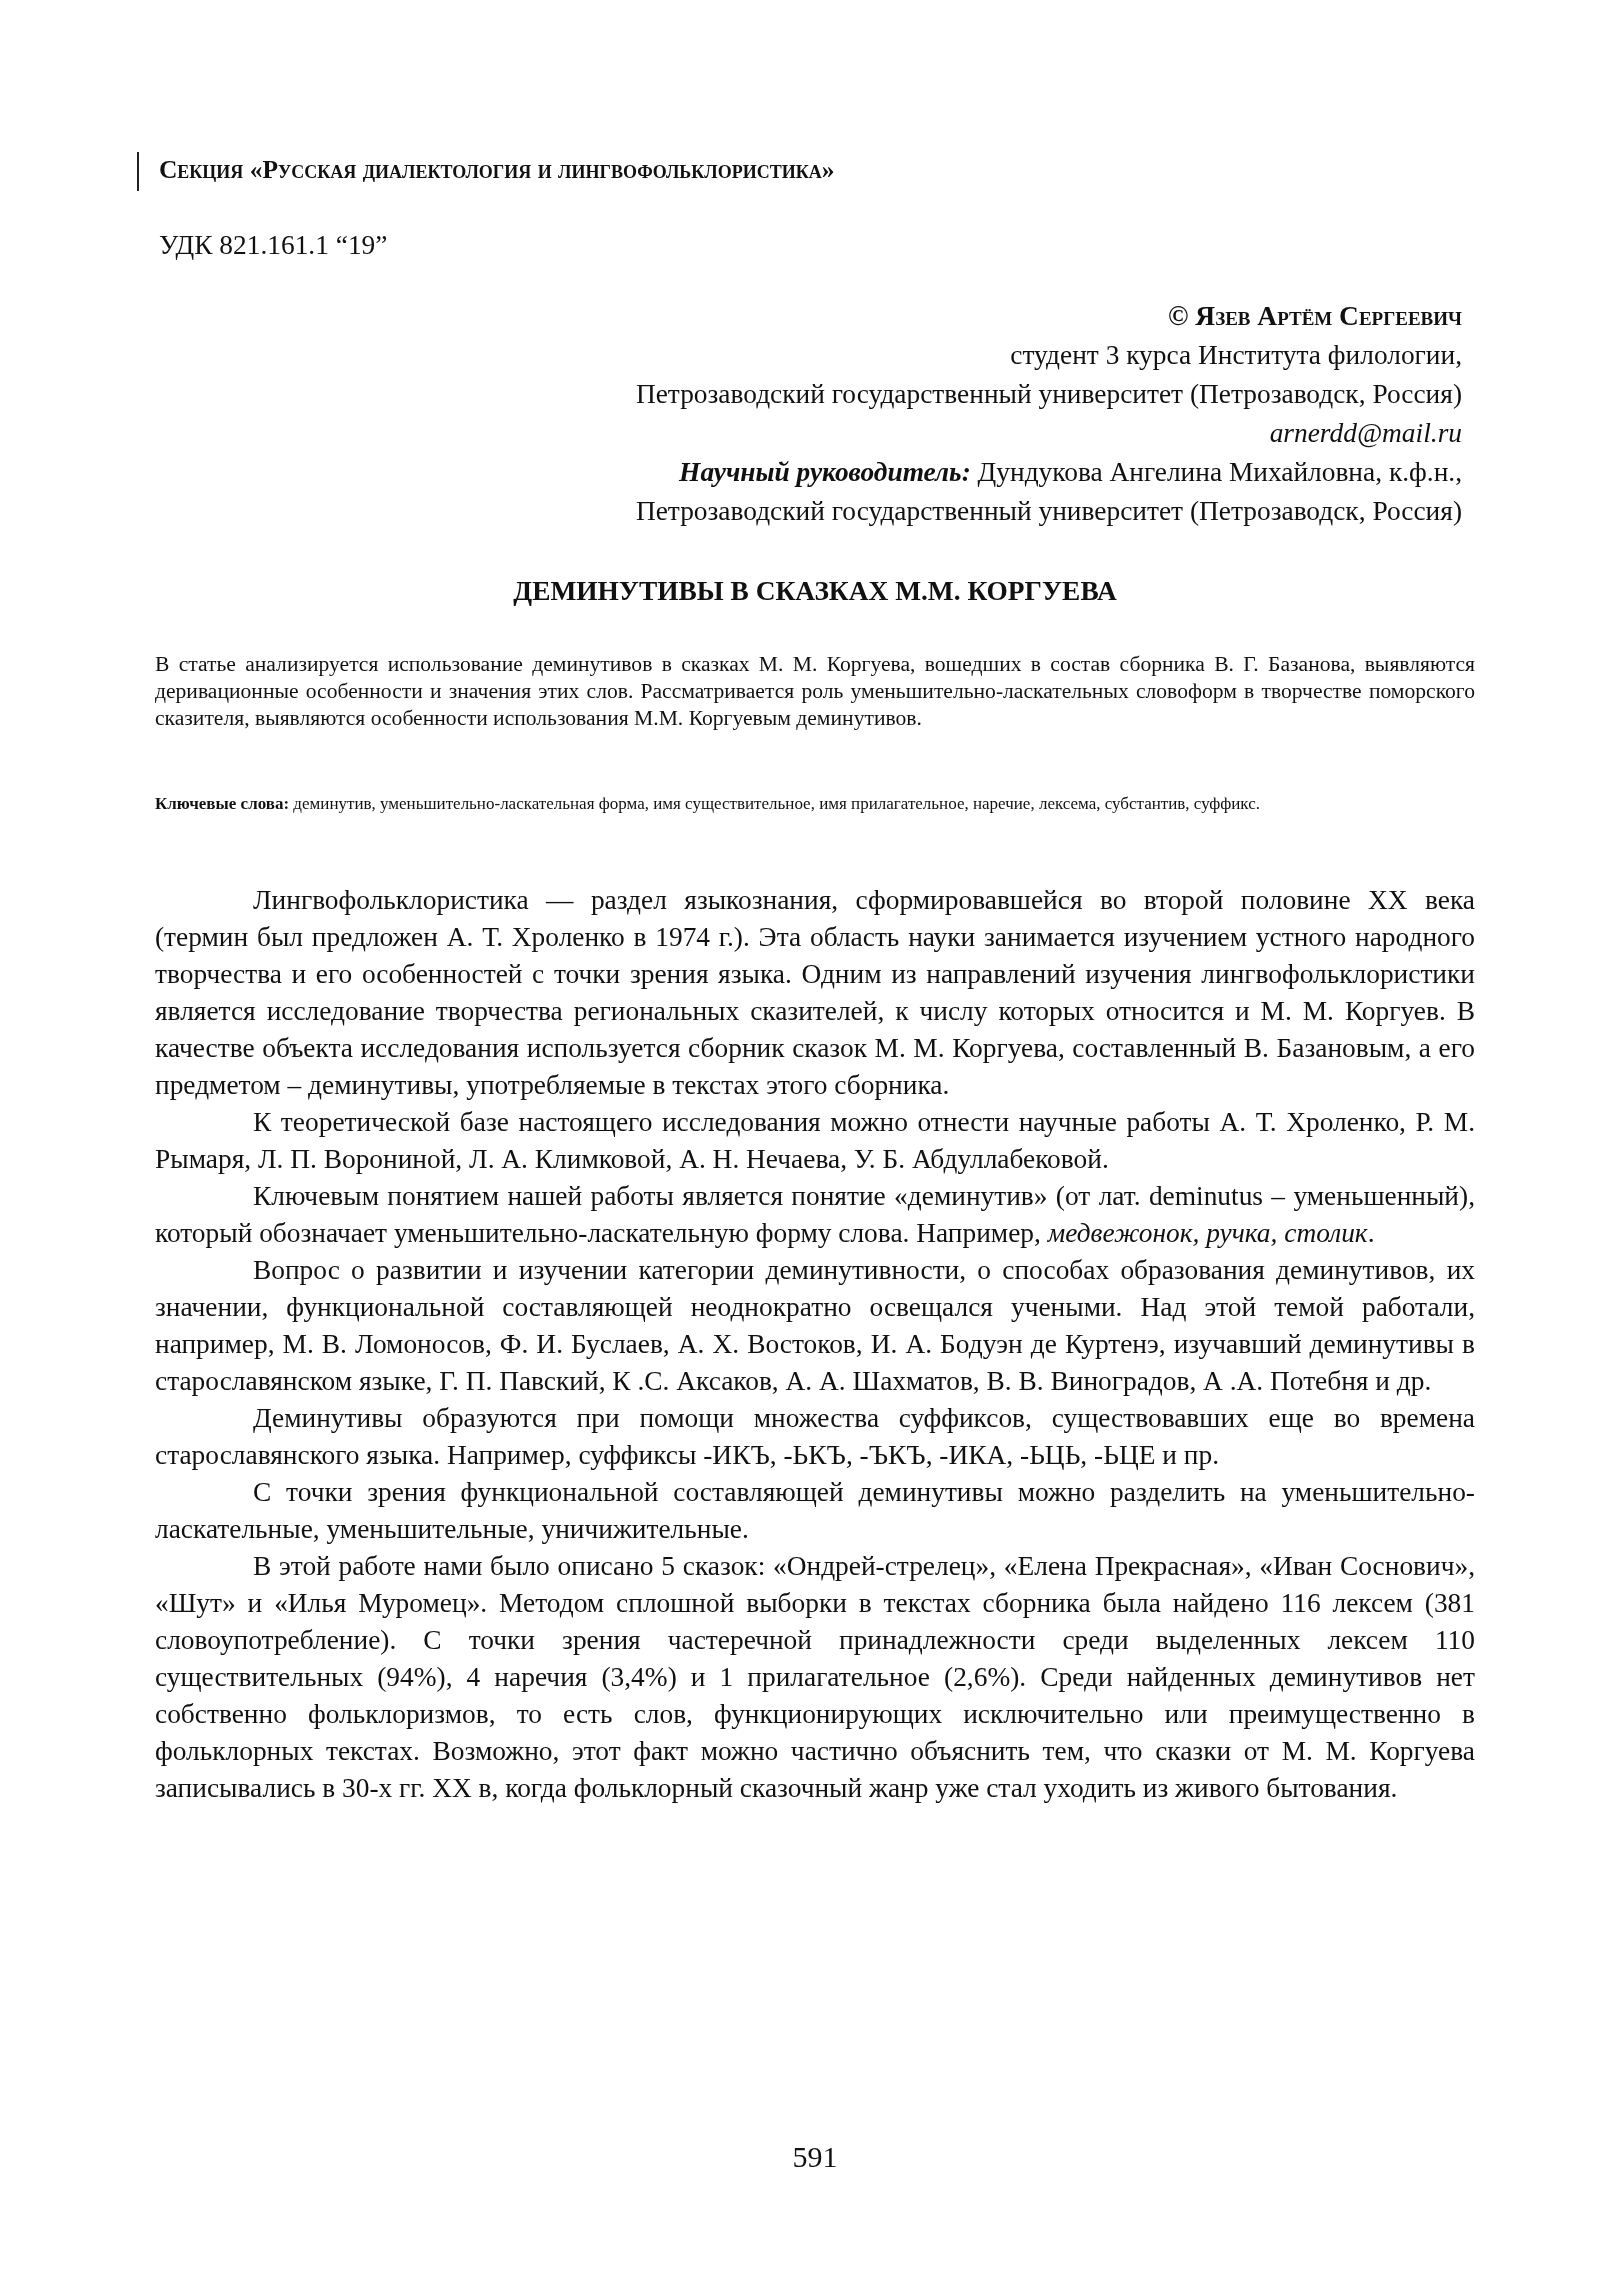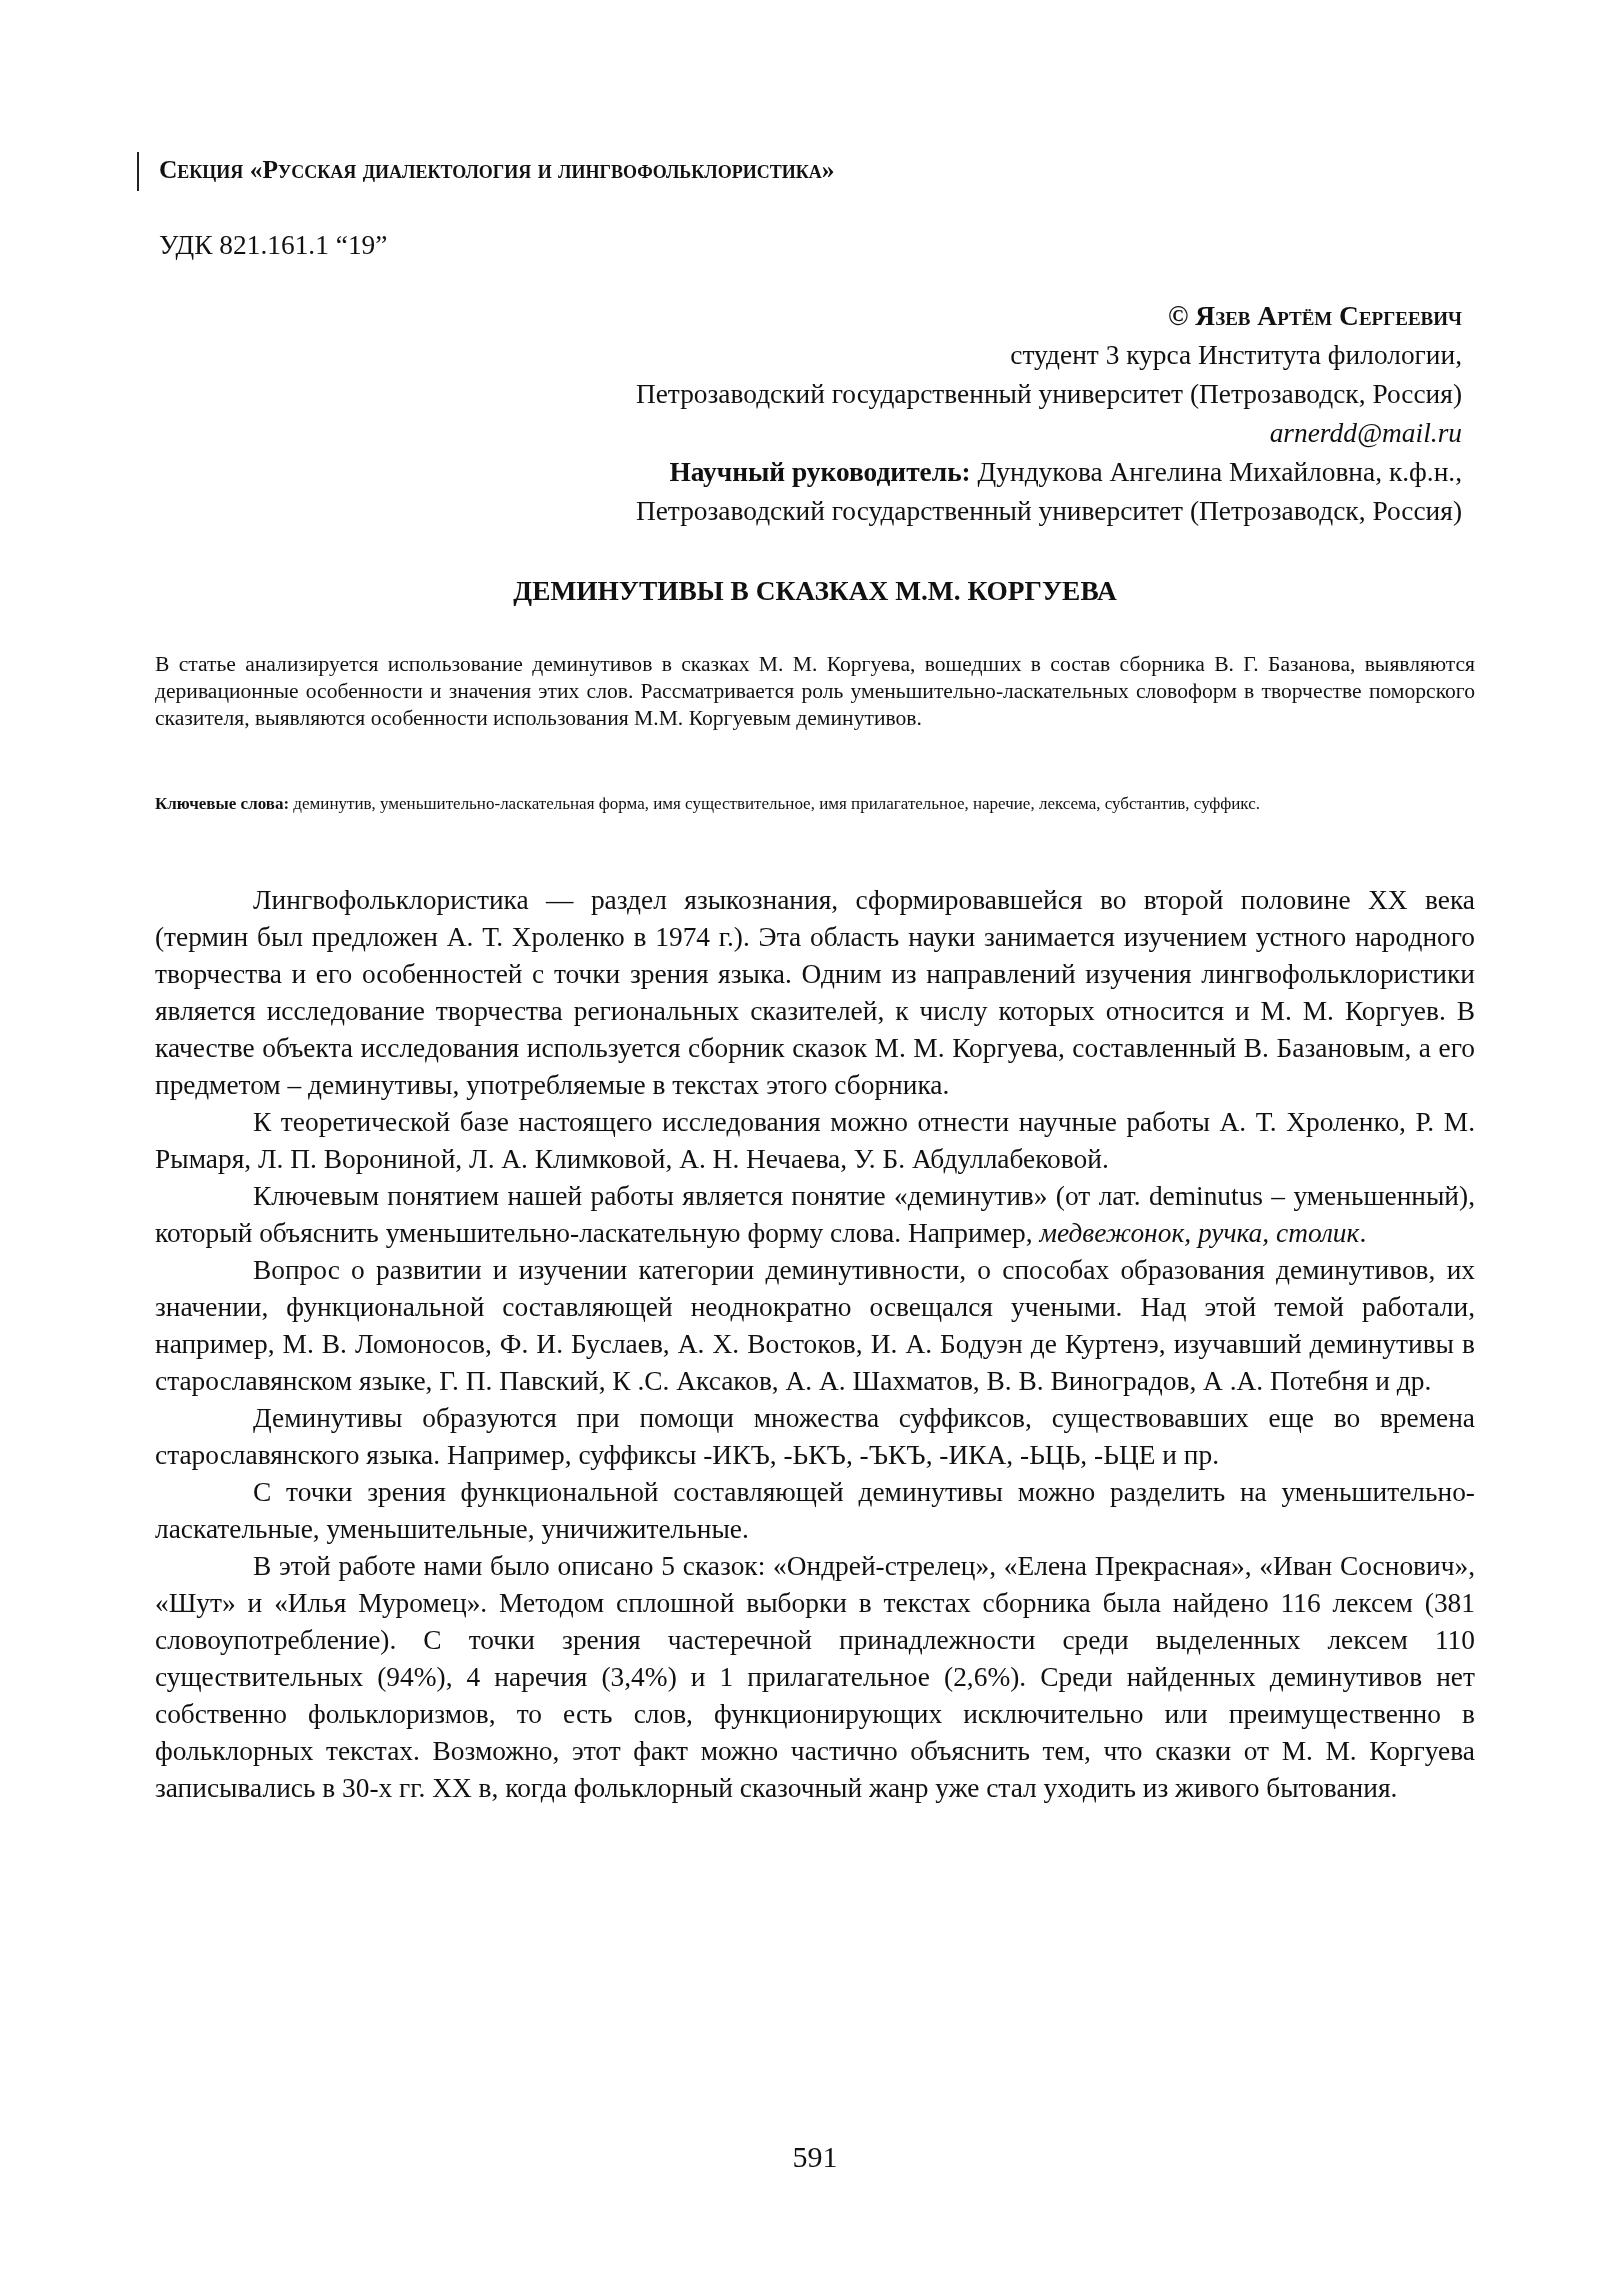--- a/index.html
+++ b/index.html
@@ -55,20 +55,21 @@
     font-size: 27.4px;
     line-height: 39px;
   }
   .author-block .name {
     font-weight: bold;
     font-variant: small-caps;
   }
   .author-block .email { font-style: italic; }
   .author-block .supervisor-label {
     font-weight: bold;
+    font-style: italic;
   }
   .title {
     position: absolute;
     top: 576px;
     left: 0;
     width: 1320px;
     text-align: center;
     font-size: 27.4px;
     font-weight: bold;
   }
@@ -136,21 +137,21 @@
 
   <div class="title">ДЕМИНУТИВЫ В СКАЗКАХ М.М. КОРГУЕВА</div>
 
   <p class="abstract">В статье анализируется использование деминутивов в сказках М. М. Коргуева, вошедших в состав сборника В. Г. Базанова, выявляются деривационные особенности и значения этих слов. Рассматривается роль уменьшительно-ласкательных словоформ в творчестве поморского сказителя, выявляются особенности использования М.М. Коргуевым деминутивов.</p>
 
   <p class="keywords"><span class="kw-label">Ключевые слова:</span><span> деминутив, уменьшительно-ласкательная форма, имя существительное, имя прилагательное, наречие, лексема, субстантив, суффикс.</span></p>
 
   <div class="body-text">
     <p>Лингвофольклористика — раздел языкознания, сформировавшейся во второй половине XX века (термин был предложен А. Т. Хроленко в 1974 г.). Эта область науки занимается изучением устного народного творчества и его особенностей с точки зрения языка. Одним из направлений изучения лингвофольклористики является исследование творчества региональных сказителей, к числу которых относится и М. М. Коргуев. В качестве объекта исследования используется сборник сказок М. М. Коргуева, составленный В. Базановым, а его предметом – деминутивы, употребляемые в текстах этого сборника.</p>
     <p>К теоретической базе настоящего исследования можно отнести научные работы А. Т. Хроленко, Р. М. Рымаря, Л. П. Ворониной, Л. А. Климковой, А. Н. Нечаева, У. Б. Абдуллабековой.</p>
-    <p><span>Ключевым понятием нашей работы является понятие «деминутив» (от лат. deminutus – уменьшенный), который объяснить уменьшительно-ласкательную форму слова. Например, </span><em>медвежонок, ручка, столик</em><span>.</span></p>
+    <p><span>Ключевым понятием нашей работы является понятие «деминутив» (от лат. deminutus – уменьшенный), который обозначает уменьшительно-ласкательную форму слова. Например, </span><em>медвежонок, ручка, столик</em><span>.</span></p>
     <p>Вопрос о развитии и изучении категории деминутивности, о способах образования деминутивов, их значении, функциональной составляющей неоднократно освещался учеными. Над этой темой работали, например, М. В. Ломоносов, Ф. И. Буслаев, А. Х. Востоков, И. А. Бодуэн де Куртенэ, изучавший деминутивы в старославянском языке, Г. П. Павский, К .С. Аксаков, А. А. Шахматов, В. В. Виноградов, А .А. Потебня и др.</p>
     <p>Деминутивы образуются при помощи множества суффиксов, существовавших еще во времена старославянского языка. Например, суффиксы -ИКЪ, -ЬКЪ, -ЪКЪ, -ИКА, -ЬЦЬ, -ЬЦЕ и пр.</p>
     <p>С точки зрения функциональной составляющей деминутивы можно разделить на уменьшительно-ласкательные, уменьшительные, уничижительные.</p>
     <p>В этой работе нами было описано 5 сказок: «Ондрей-стрелец», «Елена Прекрасная», «Иван Соснович», «Шут» и «Илья Муромец». Методом сплошной выборки в текстах сборника была найдено 116 лексем (381 словоупотребление). С точки зрения частеречной принадлежности среди выделенных лексем 110 существительных (94%), 4 наречия (3,4%) и 1 прилагательное (2,6%). Среди найденных деминутивов нет собственно фольклоризмов, то есть слов, функционирующих исключительно или преимущественно в фольклорных текстах. Возможно, этот факт можно частично объяснить тем, что сказки от М. М. Коргуева записывались в 30-х гг. XX в, когда фольклорный сказочный жанр уже стал уходить из живого бытования.</p>
   </div>
 
   <div class="page-number">591</div>
 </div>
 
 

